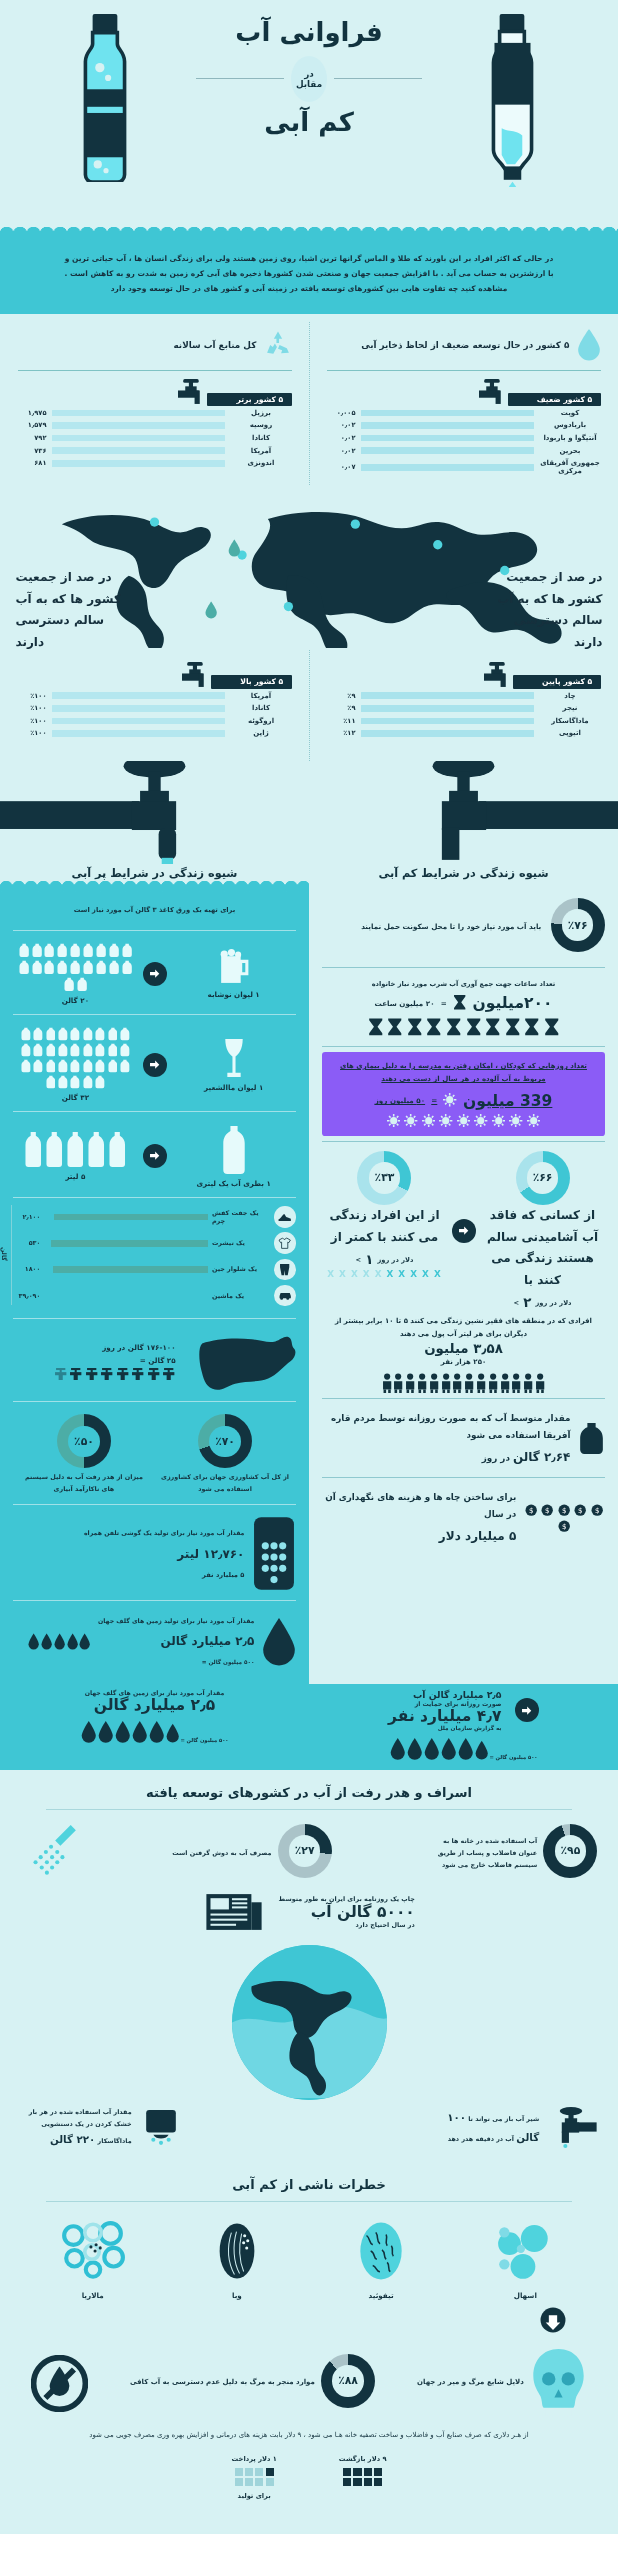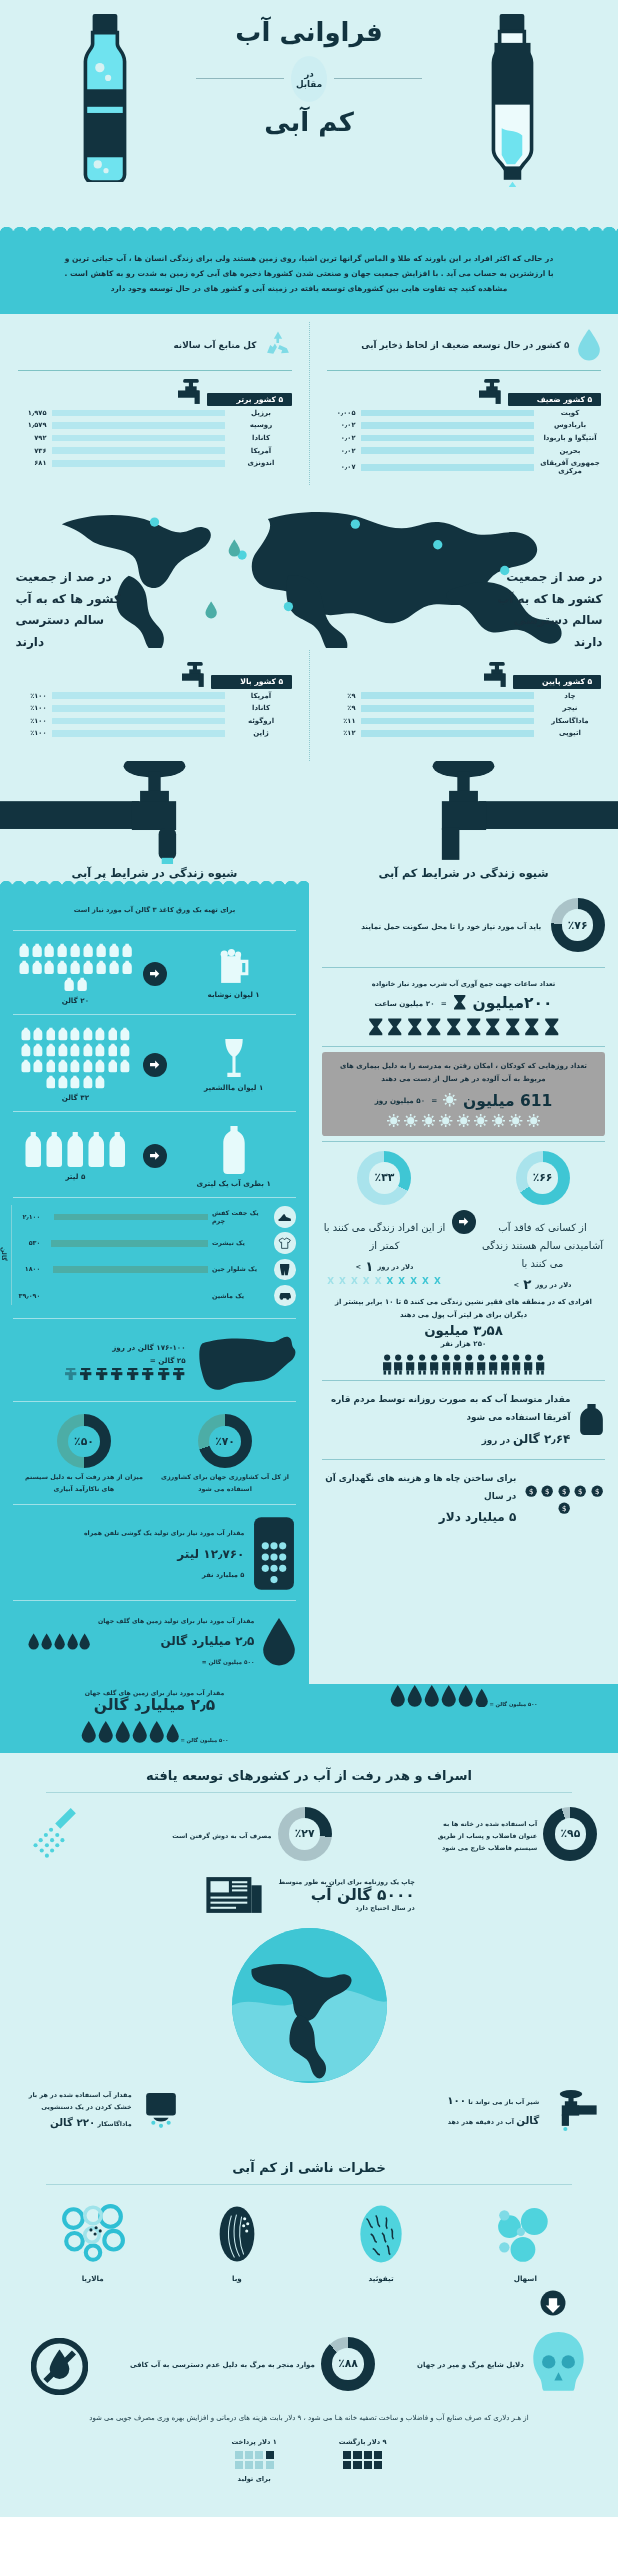--- a/index.html
+++ b/index.html
@@ -109,51 +109,51 @@
             display:flex; align-items:center; justify-content:center; flex:0 0 21.6px; }
   .ib-nm  { width:58px; font-size:6.4px; font-weight:bold; text-align:left; }
   .ib-trk { flex:1; height:6.7px; background:#3fc6d4; position:relative; }
   .ib-fil { height:100%; background:#4cada6; }
   .ib-fil.dk { background:#12333f; }
   .ib-val { width:27px; font-size:6.4px; font-weight:bold; text-align:right; }
   .gallon-axis { position:absolute; left:-2.1px; top:2.1px; bottom:8.2px; border-left:1px solid #7fd3da; }
   .gallon-axis span { position:absolute; left:-11.3px; top:42%; font-size:6.2px; font-weight:bold;
                       writing-mode:vertical-rl; }
 
-  .usa-block { display:flex; align-items:center; gap:12px; padding:5.2px 0 4.1px; }
+  .usa-block { display:flex; align-items:center; gap:22px; padding:5.2px 0 4.1px; }
   .usa-txt { font-size:7.2px; font-weight:bold; line-height:1.9; text-align:right; }
   .taps-row { display:flex; gap:2.1px; flex-wrap:wrap; max-width:129px; }
 
   .donuts2 { display:flex; justify-content:space-around; padding:7.2px 0 3.1px; }
   .donut-item { text-align:center; width:46%; }
   .donut { position:relative; width:54px; height:54px; margin:0 auto 4.1px; border-radius:50%; }
   .donut .hole { position:absolute; inset:11.3px; background:inherit; border-radius:50%; }
   .donut .lab { position:absolute; inset:0; display:flex; align-items:center; justify-content:center;
                 font-size:10.8px; font-weight:bold; color:#12333f; }
   .donut-cap { font-size:6.4px; font-weight:bold; line-height:1.8; }
 
   .phone-block { display:flex; align-items:center; gap:7.2px; padding:5.2px 0 3.1px; }
   .phone-txt { font-size:8.8px; font-weight:bold; line-height:2.0; text-align:right; }
   .phone-txt .big { font-size:12px; }
   .drops-row { display:flex; gap:1.5px; align-items:flex-end; }
   .drop-note { font-size:5.7px; font-weight:bold; }
 
   
   .donut-one { display:flex; align-items:center; gap:9.3px; padding:11.3px 0 5.2px; }
   .donut-one .txt { flex:1; font-size:7.2px; font-weight:bold; line-height:2.0; text-align:right; }
-  .blue-card { background:#a3a3a3; border-radius:3.1px; padding:8.2px 10.3px; margin:5.2px 0; }
+  .blue-card { background:#8b5cf6; border-radius:3.1px; padding:8.2px 10.3px; margin:5.2px 0;text-decoration:underline; }
   .blue-card p { font-size:7px; font-weight:bold; line-height:1.9; text-align:center; color:#16303d; }
   .eqbig { display:flex; align-items:center; justify-content:center; gap:6.2px; margin:5.2px 0 4.1px; flex-wrap:wrap; }
   .eqbig .num { font-size:15.5px; font-weight:bold; color:#12333f; }
   .eqbig .sm  { font-size:7.2px; font-weight:bold; }
   .icons-row { display:flex; gap:4.1px; justify-content:center; flex-wrap:wrap; }
 
   .twodonut { display:flex; align-items:flex-start; justify-content:space-between; gap:3.1px; padding:4.1px 0; }
   .tdn { width:44%; text-align:center; }
-  .tdn .cap { font-size:10px; font-weight:normal; line-height:1.8; margin-top:14px; }
+  .tdn .cap { font-size:12px; font-weight:bold; line-height:1.8; margin-top:0; }
   .money { display:flex; align-items:center; justify-content:center; gap:4.1px; margin-top:4.1px; font-weight:bold; }
   .money .big { font-size:13.4px; }
   .money .sm { font-size:6.7px; }
   .xrow { font-size:8.8px; font-weight:bold; letter-spacing:1px; color:#9fe1e8; text-align:center; margin-top:2.1px; }
   .xrow b { color:#3fc6d4; }
 
   .people-row { display:flex; gap:1.5px; flex-wrap:wrap; justify-content:center; margin:3.1px 0; }
   .stat-line { font-size:7px; font-weight:bold; line-height:1.9; text-align:center; }
   .stat-big { font-size:13.4px; font-weight:bold; text-align:center; }
 
@@ -544,21 +544,21 @@
           <svg width="15.5" height="19.6" viewBox="0 0 26 32">
               <path d="M2 2h22v3l-8 11 8 11v3H2v-3l8-11L2 5z" fill="#12333f"></path>
             </svg>
         </div>
       </div>
       <div class="hrule dark"></div>
 
       <div class="blue-card">
         <p>تعداد روزهایی که کودکان ، امکان رفتن به مدرسه را به دلیل بیماری های مربوط به آب آلوده در هر سال از دست می دهند</p>
         <div class="eqbig">
-          <span class="num">611 میلیون</span>
+          <span class="num">339 میلیون</span>
           <span>
             <svg width="13.4" height="13.4" viewBox="0 0 26 26">
                 <circle cx="13" cy="13" r="7" fill="#d7f2f3"></circle>
                 <g stroke="#d7f2f3" stroke-width="3">
                   <path d="M13 0v5M13 21v5M0 13h5M21 13h5M4 4l3 3M19 19l3 3M22 4l-3 3M7 19l-3 3"></path>
                 </g>
               </svg>
           </span>
           <span class="sm">=</span>
           <span class="sm">۵۰ میلیون روز</span>
@@ -1218,20 +1218,33 @@
           <svg width="11.3" height="16.5" viewBox="0 0 22 32">
               <path d="M11 1S1 16 1 22a10 10 0 0 0 20 0C21 16 11 1 11 1z" fill="#12333f"></path>
             </svg>
         </div>
       </div>
     </div>
   </div>
 
   <div class="two-col">
     <div class="side poor" style="background:#3fc6d4;">
+      <div class="waste-mid">
+        <span class="arrow-circ">
+          <svg width="11.3" height="11.3" viewBox="0 0 22 22">
+              <path d="M2 8h10V3l8 8-8 8v-5H2z" fill="#fff"></path>
+            </svg>
+        </span>
+        <div style="text-align:right;">
+          <div class="midnum">۲٫۵ میلیارد گالن آب</div>
+          <div style="font-size:6.2px;font-weight:bold;">صورت روزانه برای حمایت از</div>
+          <div class="bignum">۴٫۷ میلیارد نفر</div>
+          <div style="font-size:5.7px;font-weight:bold;">به گزارش سازمان ملل</div>
+        </div>
+      </div>
       <div class="drops-row" style="justify-content:center;">
         <span style="font-size:5.2px;font-weight:bold;">۵۰۰ میلیون گالن =</span>
         <svg width="13.4" height="19.6" viewBox="0 0 22 32">
             <path d="M11 1S1 16 1 22a10 10 0 0 0 20 0C21 16 11 1 11 1z" fill="#12333f"></path>
           </svg>
         <svg width="15.5" height="23" viewBox="0 0 22 32">
             <path d="M11 1S1 16 1 22a10 10 0 0 0 20 0C21 16 11 1 11 1z" fill="#12333f"></path>
           </svg>
         <svg width="15.5" height="23" viewBox="0 0 22 32">
             <path d="M11 1S1 16 1 22a10 10 0 0 0 20 0C21 16 11 1 11 1z" fill="#12333f"></path>

